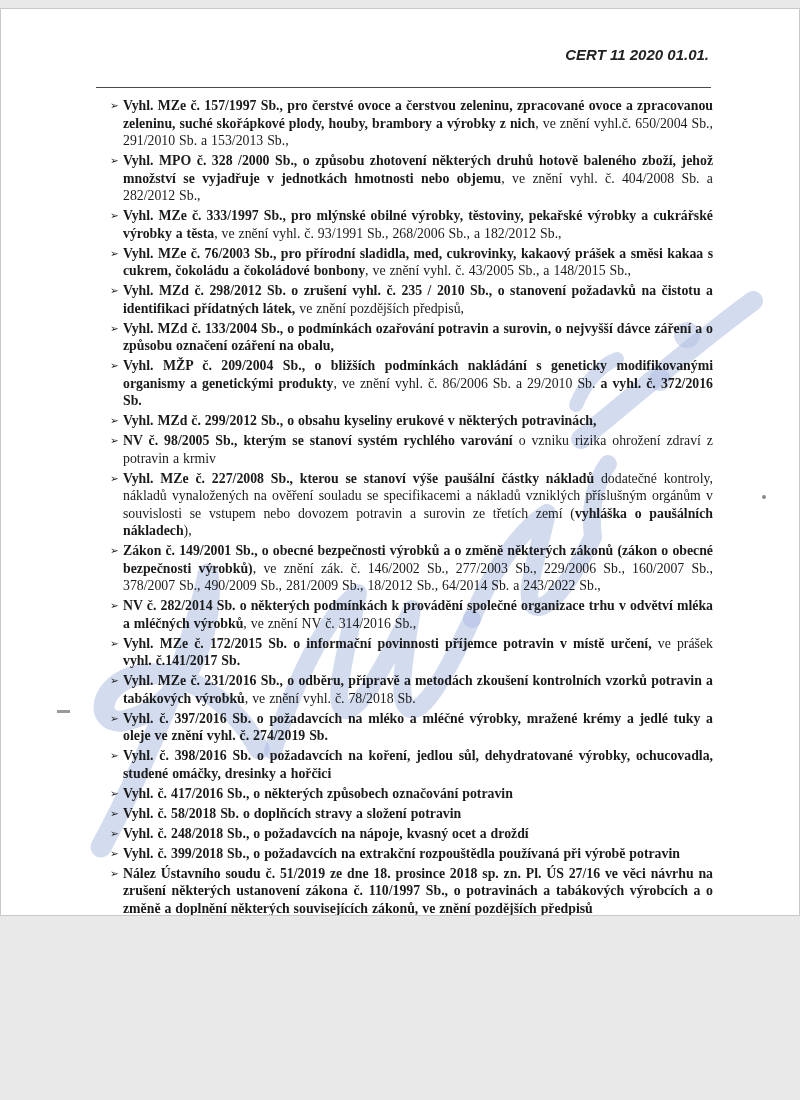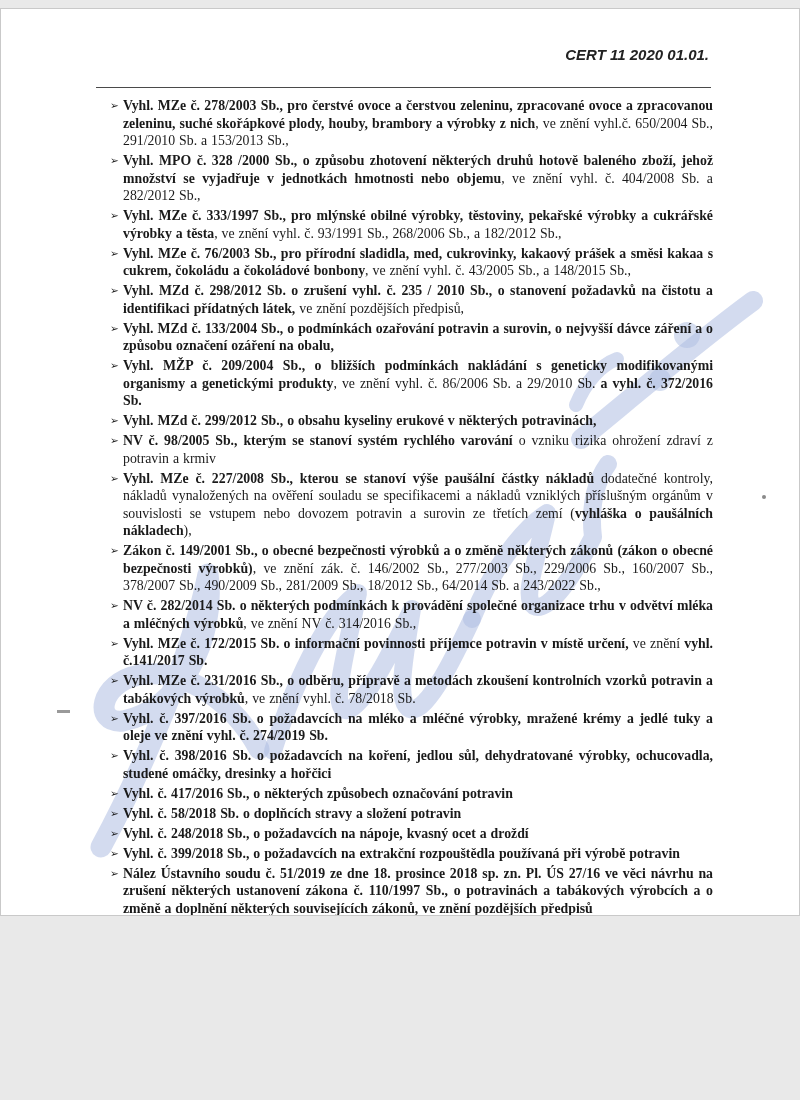--- a/index.html
+++ b/index.html
@@ -74,21 +74,21 @@
 
   <div class="artifact dash1"></div>
   <div class="artifact dot1"></div>
 
   <div class="header-ref">CERT 11 2020 01.01.</div>
   <div class="rule rule-top"></div>
 
   <div class="reg-list" id="regulation-list">
       <div class="list-item">
         <span class="bullet">➢</span>
-        <div class="item-text"><span class="b">Vyhl. MZe č. 278/2003 Sb., pro čerstvé ovoce a čerstvou zeleninu, zpracované ovoce a zpracovanou zeleninu, suché skořápkové plody, houby, brambory a výrobky z nich</span><span>, ve znění vyhl.č. 650/2004 Sb., 291/2010 Sb. a 153/2013 Sb.,</span></div>
+        <div class="item-text"><span class="b">Vyhl. MZe č. 157/1997 Sb., pro čerstvé ovoce a čerstvou zeleninu, zpracované ovoce a zpracovanou zeleninu, suché skořápkové plody, houby, brambory a výrobky z nich</span><span>, ve znění vyhl.č. 650/2004 Sb., 291/2010 Sb. a 153/2013 Sb.,</span></div>
       </div>
       <div class="list-item">
         <span class="bullet">➢</span>
         <div class="item-text"><span class="b">Vyhl. MPO č. 328 /2000 Sb., o způsobu zhotovení některých druhů hotově baleného zboží, jehož množství se vyjadřuje v jednotkách hmotnosti nebo objemu</span><span>, ve znění vyhl. č. 404/2008 Sb. a 282/2012 Sb.,</span></div>
       </div>
       <div class="list-item">
         <span class="bullet">➢</span>
         <div class="item-text"><span class="b">Vyhl. MZe č. 333/1997 Sb., pro mlýnské obilné výrobky, těstoviny, pekařské výrobky a cukrářské výrobky a těsta</span><span>, ve znění vyhl. č. 93/1991 Sb., 268/2006 Sb., a 182/2012 Sb.,</span></div>
       </div>
       <div class="list-item">
@@ -122,21 +122,21 @@
       <div class="list-item">
         <span class="bullet">➢</span>
         <div class="item-text"><span class="b">Zákon č. 149/2001 Sb., o obecné bezpečnosti výrobků a o změně některých zákonů (zákon o obecné bezpečnosti výrobků)</span><span>, ve znění zák. č. 146/2002 Sb., 277/2003 Sb., 229/2006 Sb., 160/2007 Sb., 378/2007 Sb., 490/2009 Sb., 281/2009 Sb., 18/2012 Sb., 64/2014 Sb. a 243/2022 Sb.,</span></div>
       </div>
       <div class="list-item">
         <span class="bullet">➢</span>
         <div class="item-text"><span class="b">NV č. 282/2014 Sb. o některých podmínkách k provádění společné organizace trhu v odvětví mléka a mléčných výrobků</span><span>, ve znění NV č. 314/2016 Sb.,</span></div>
       </div>
       <div class="list-item">
         <span class="bullet">➢</span>
-        <div class="item-text"><span class="b">Vyhl. MZe č. 172/2015 Sb. o informační povinnosti příjemce potravin v místě určení,</span><span> ve znění </span><span class="b">vyhl. č.141/2017 Sb.</span></div>
+        <div class="item-text"><span class="b">Vyhl. MZe č. 172/2015 Sb. o informační povinnosti příjemce potravin v místě určení,</span><span> ve prášek </span><span class="b">vyhl. č.141/2017 Sb.</span></div>
       </div>
       <div class="list-item">
         <span class="bullet">➢</span>
         <div class="item-text"><span class="b">Vyhl. MZe č. 231/2016 Sb., o odběru, přípravě a metodách zkoušení kontrolních vzorků potravin a tabákových výrobků</span><span>, ve znění vyhl. č. 78/2018 Sb.</span></div>
       </div>
       <div class="list-item">
         <span class="bullet">➢</span>
         <div class="item-text"><span class="b">Vyhl. č. 397/2016 Sb. o požadavcích na mléko a mléčné výrobky, mražené krémy a jedlé tuky a oleje ve znění vyhl. č. 274/2019 Sb.</span></div>
       </div>
       <div class="list-item">

